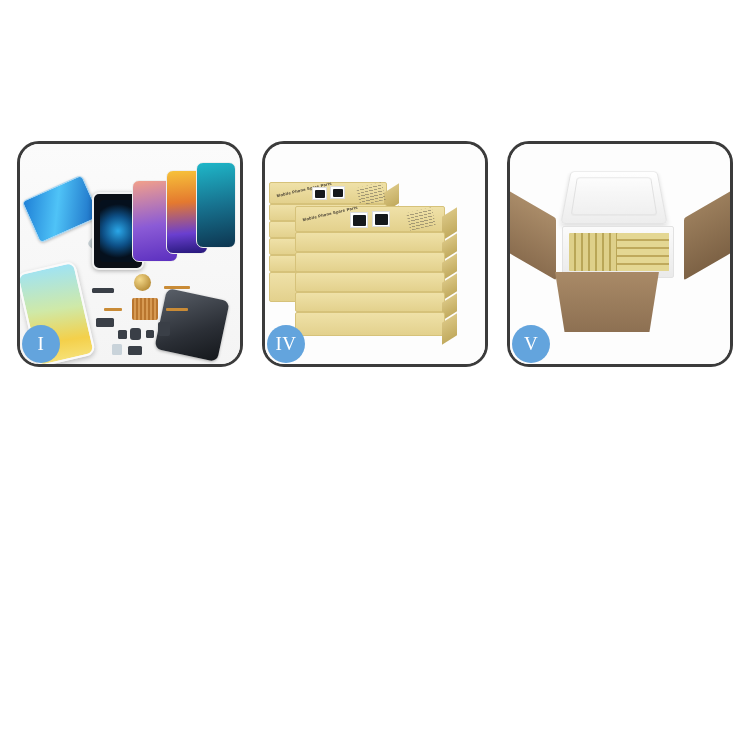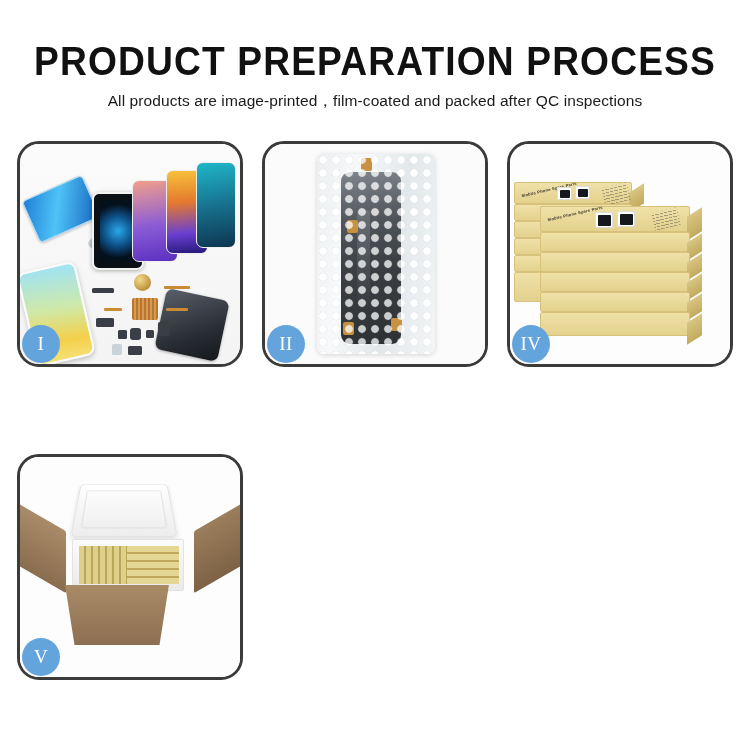--- a/index.html
+++ b/index.html
@@ -250,24 +250,20 @@
     background:linear-gradient(100deg,#b79e79,#9d8464);
     transform: skewY(-16deg); border-radius:2px;
   }
   .tab { position:absolute; width:14px; height:17px; background:#9a7f5d; opacity:.85; border-radius:1px; }
 </style>
 </head>
 <body>
 
 <div class="page">
 
-  <div class="header">
-    <div class="title">PRODUCT PREPARATION PROCESS</div>
-    <div class="subtitle">All products are image-printed，film-coated and packed after QC inspections</div>
-  </div>
 
   <div class="grid">
 
     <div class="panel">
       <div class="panel-inner p1">
         <div class="ph ph1">
             <span class="ph1b"></span>
           </div>
         <div class="ph ph2">
             <span class="glow"></span>
@@ -289,33 +285,20 @@
           <span class="pt" style="left:20px;top:70px;width:10px;height:11px;background:#c9d3da;"></span>
           <span class="pt" style="left:36px;top:72px;width:14px;height:9px;"></span>
           <span class="flex" style="left:72px;top:12px;width:26px;"></span>
           <span class="flex" style="left:74px;top:34px;width:22px;"></span>
           <span class="flex" style="left:12px;top:34px;width:18px;"></span>
         </div>
       </div>
       <div class="badge">I</div>
     </div>
 
-    <div class="panel">
-      <div class="panel-inner p2">
-        <div class="bag">
-          <div class="bagpart"></div>
-          <span class="tape" style="left:44px;top:4px;"></span>
-          <span class="tape" style="left:30px;top:66px;"></span>
-          <span class="tape" style="left:26px;top:168px;"></span>
-          <span class="tape" style="left:74px;top:164px;"></span>
-          <div class="bubbleoverlay"></div>
-        </div>
-      </div>
-      <div class="badge">II</div>
-    </div>
 
 
     <div class="panel">
       <div class="panel-inner p4">
         <div class="stackwrap">
           <div class="kbox" style="left:4px;top:38px;width:118px;height:22px;">
             <span class="side"></span>
             <span class="lbl">Mobile Phone Spare Parts</span>
             <span class="win" style="left:42px;top:4px;width:15px;height:13px;">
                 <i></i>

